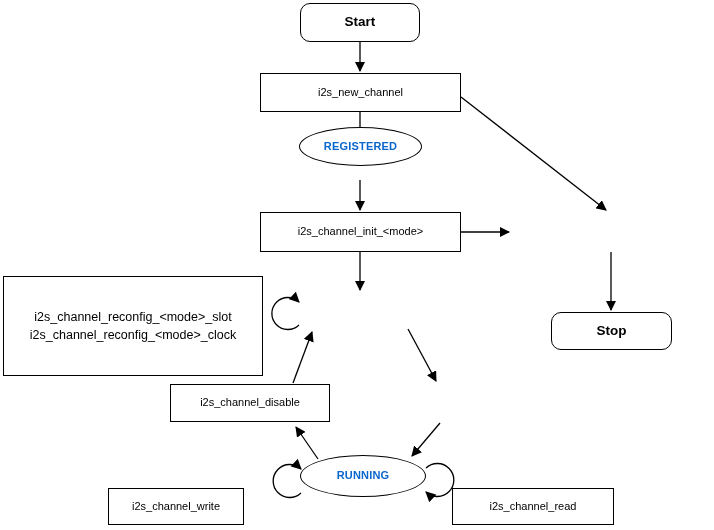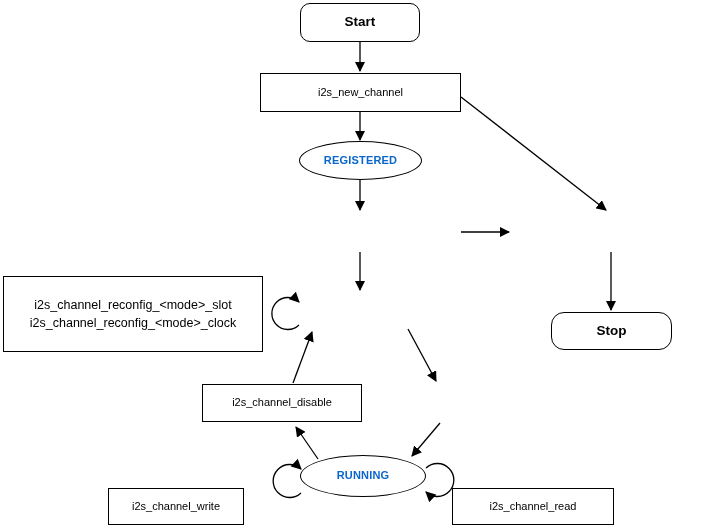--- a/index.html
+++ b/index.html
@@ -80,33 +80,34 @@
 
     <path class="edge-loop" d="M 299 325 A 16 16 0 1 1 299 302" marker-end="url(#arrow)"></path>
     <path class="edge-loop" d="M 301 493 A 16.5 16.5 0 1 1 301 469" marker-end="url(#arrow)"></path>
     <path class="edge-loop" d="M 426 468 A 16.5 16.5 0 1 1 426 492" marker-end="url(#arrow)"></path>
   </svg>
 
   <div class="node rounded terminal" style="left:300px; top:3px; width:120px; height:39px;">Start</div>
 
   <div class="node" style="left:260px; top:73px; width:201px; height:39px;">i2s_new_channel</div>
 
-  <div class="node ellipse state" style="left:299px; top:141px; width:123px; height:39px;">REGISTERED</div>
+  <div class="node ellipse state" style="left:299px; top:127px; width:123px; height:39px;">REGISTERED</div>
+
+  <div class="node" style="left:260px; top:212px; width:201px; height:40px;">i2s_channel_init_&lt;mode&gt;</div>
 
 
+  <div class="node rounded terminal" style="left:551px; top:312px; width:121px; height:38px;">Stop</div>
 
-  <div class="node rounded terminal" style="left:551px; top:312px; width:121px; height:38px;border-radius:13px;">Stop</div>
-
-  <div class="node multiline" style="left:3px; top:276px; width:260px; height:76px;">
+  <div class="node multiline" style="left:3px; top:276px; width:260px; height:100px;">
     <div>i2s_channel_reconfig_&lt;mode&gt;_slot</div>
     <div>i2s_channel_reconfig_&lt;mode&gt;_clock</div>
   </div>
 
 
-  <div class="node" style="left:170px; top:384px; width:160px; height:38px;margin-left:32px;">i2s_channel_disable</div>
+  <div class="node" style="left:170px; top:384px; width:160px; height:38px;">i2s_channel_disable</div>
 
 
   <div class="node ellipse state" style="left:300px; top:455px; width:126px; height:42px;">RUNNING</div>
 
   <div class="node" style="left:108px; top:488px; width:136px; height:37px;">i2s_channel_write</div>
 
   <div class="node" style="left:452px; top:488px; width:162px; height:37px;">i2s_channel_read</div>
 
 </div>
 

